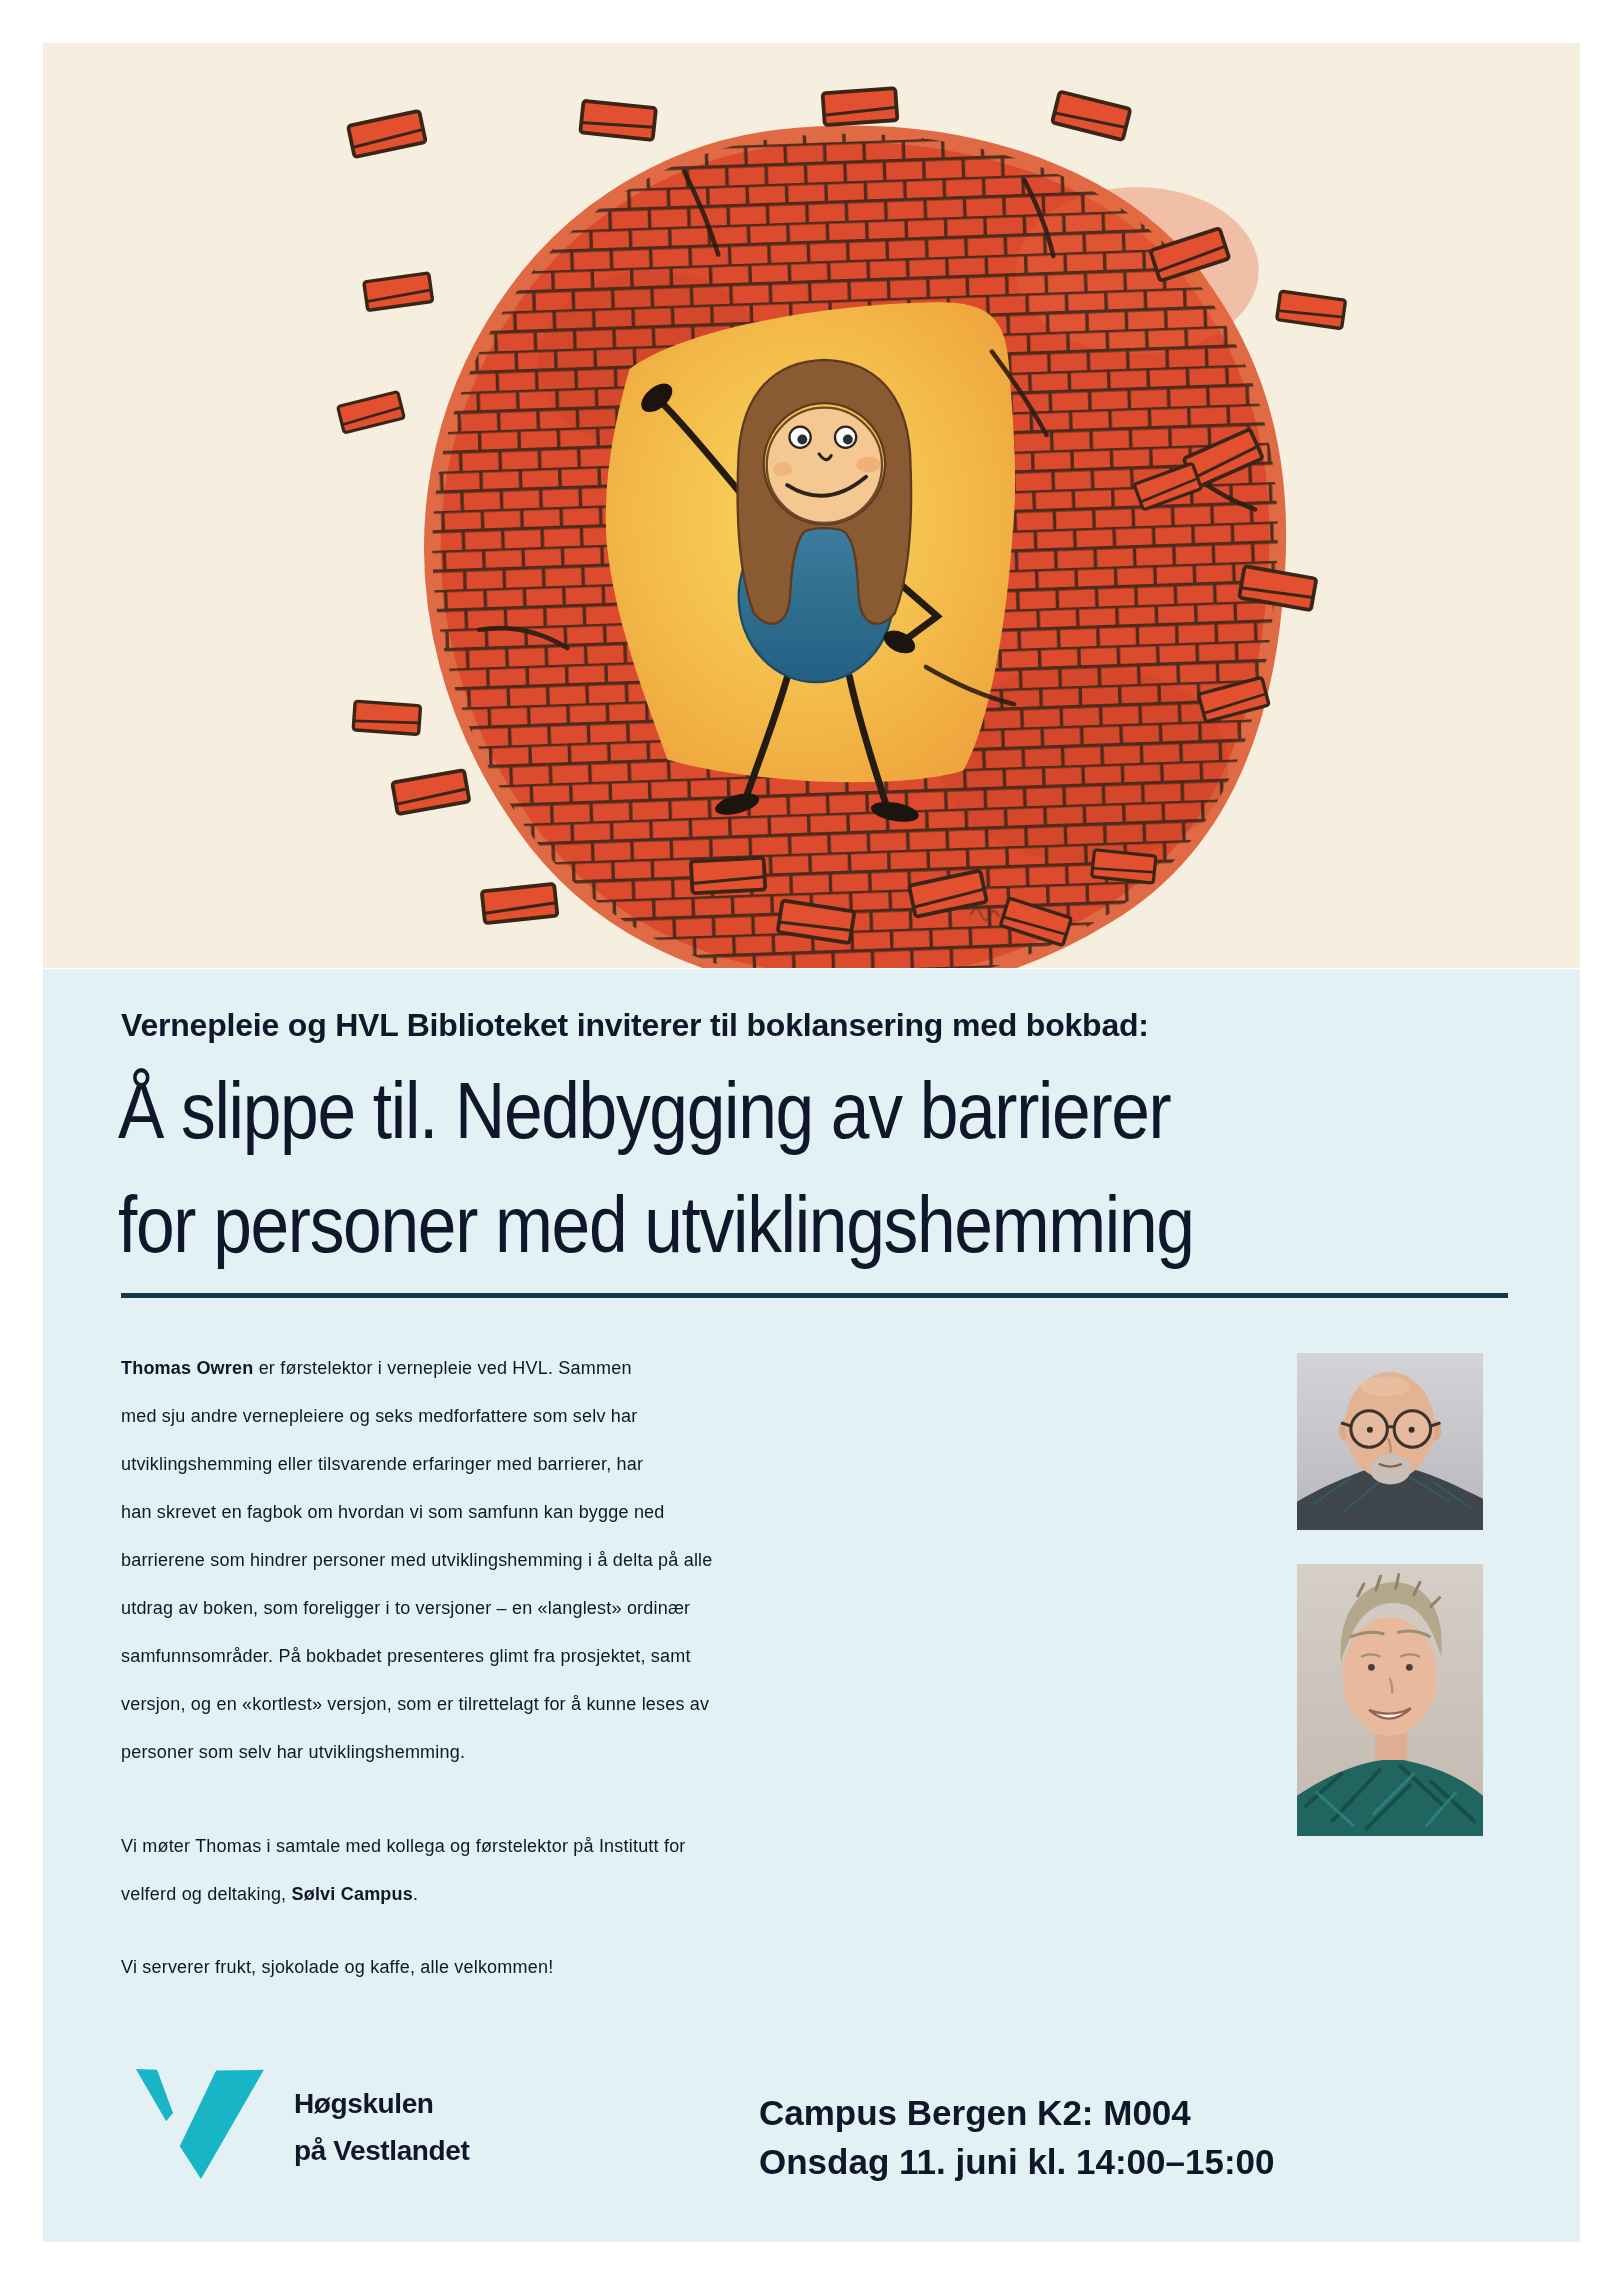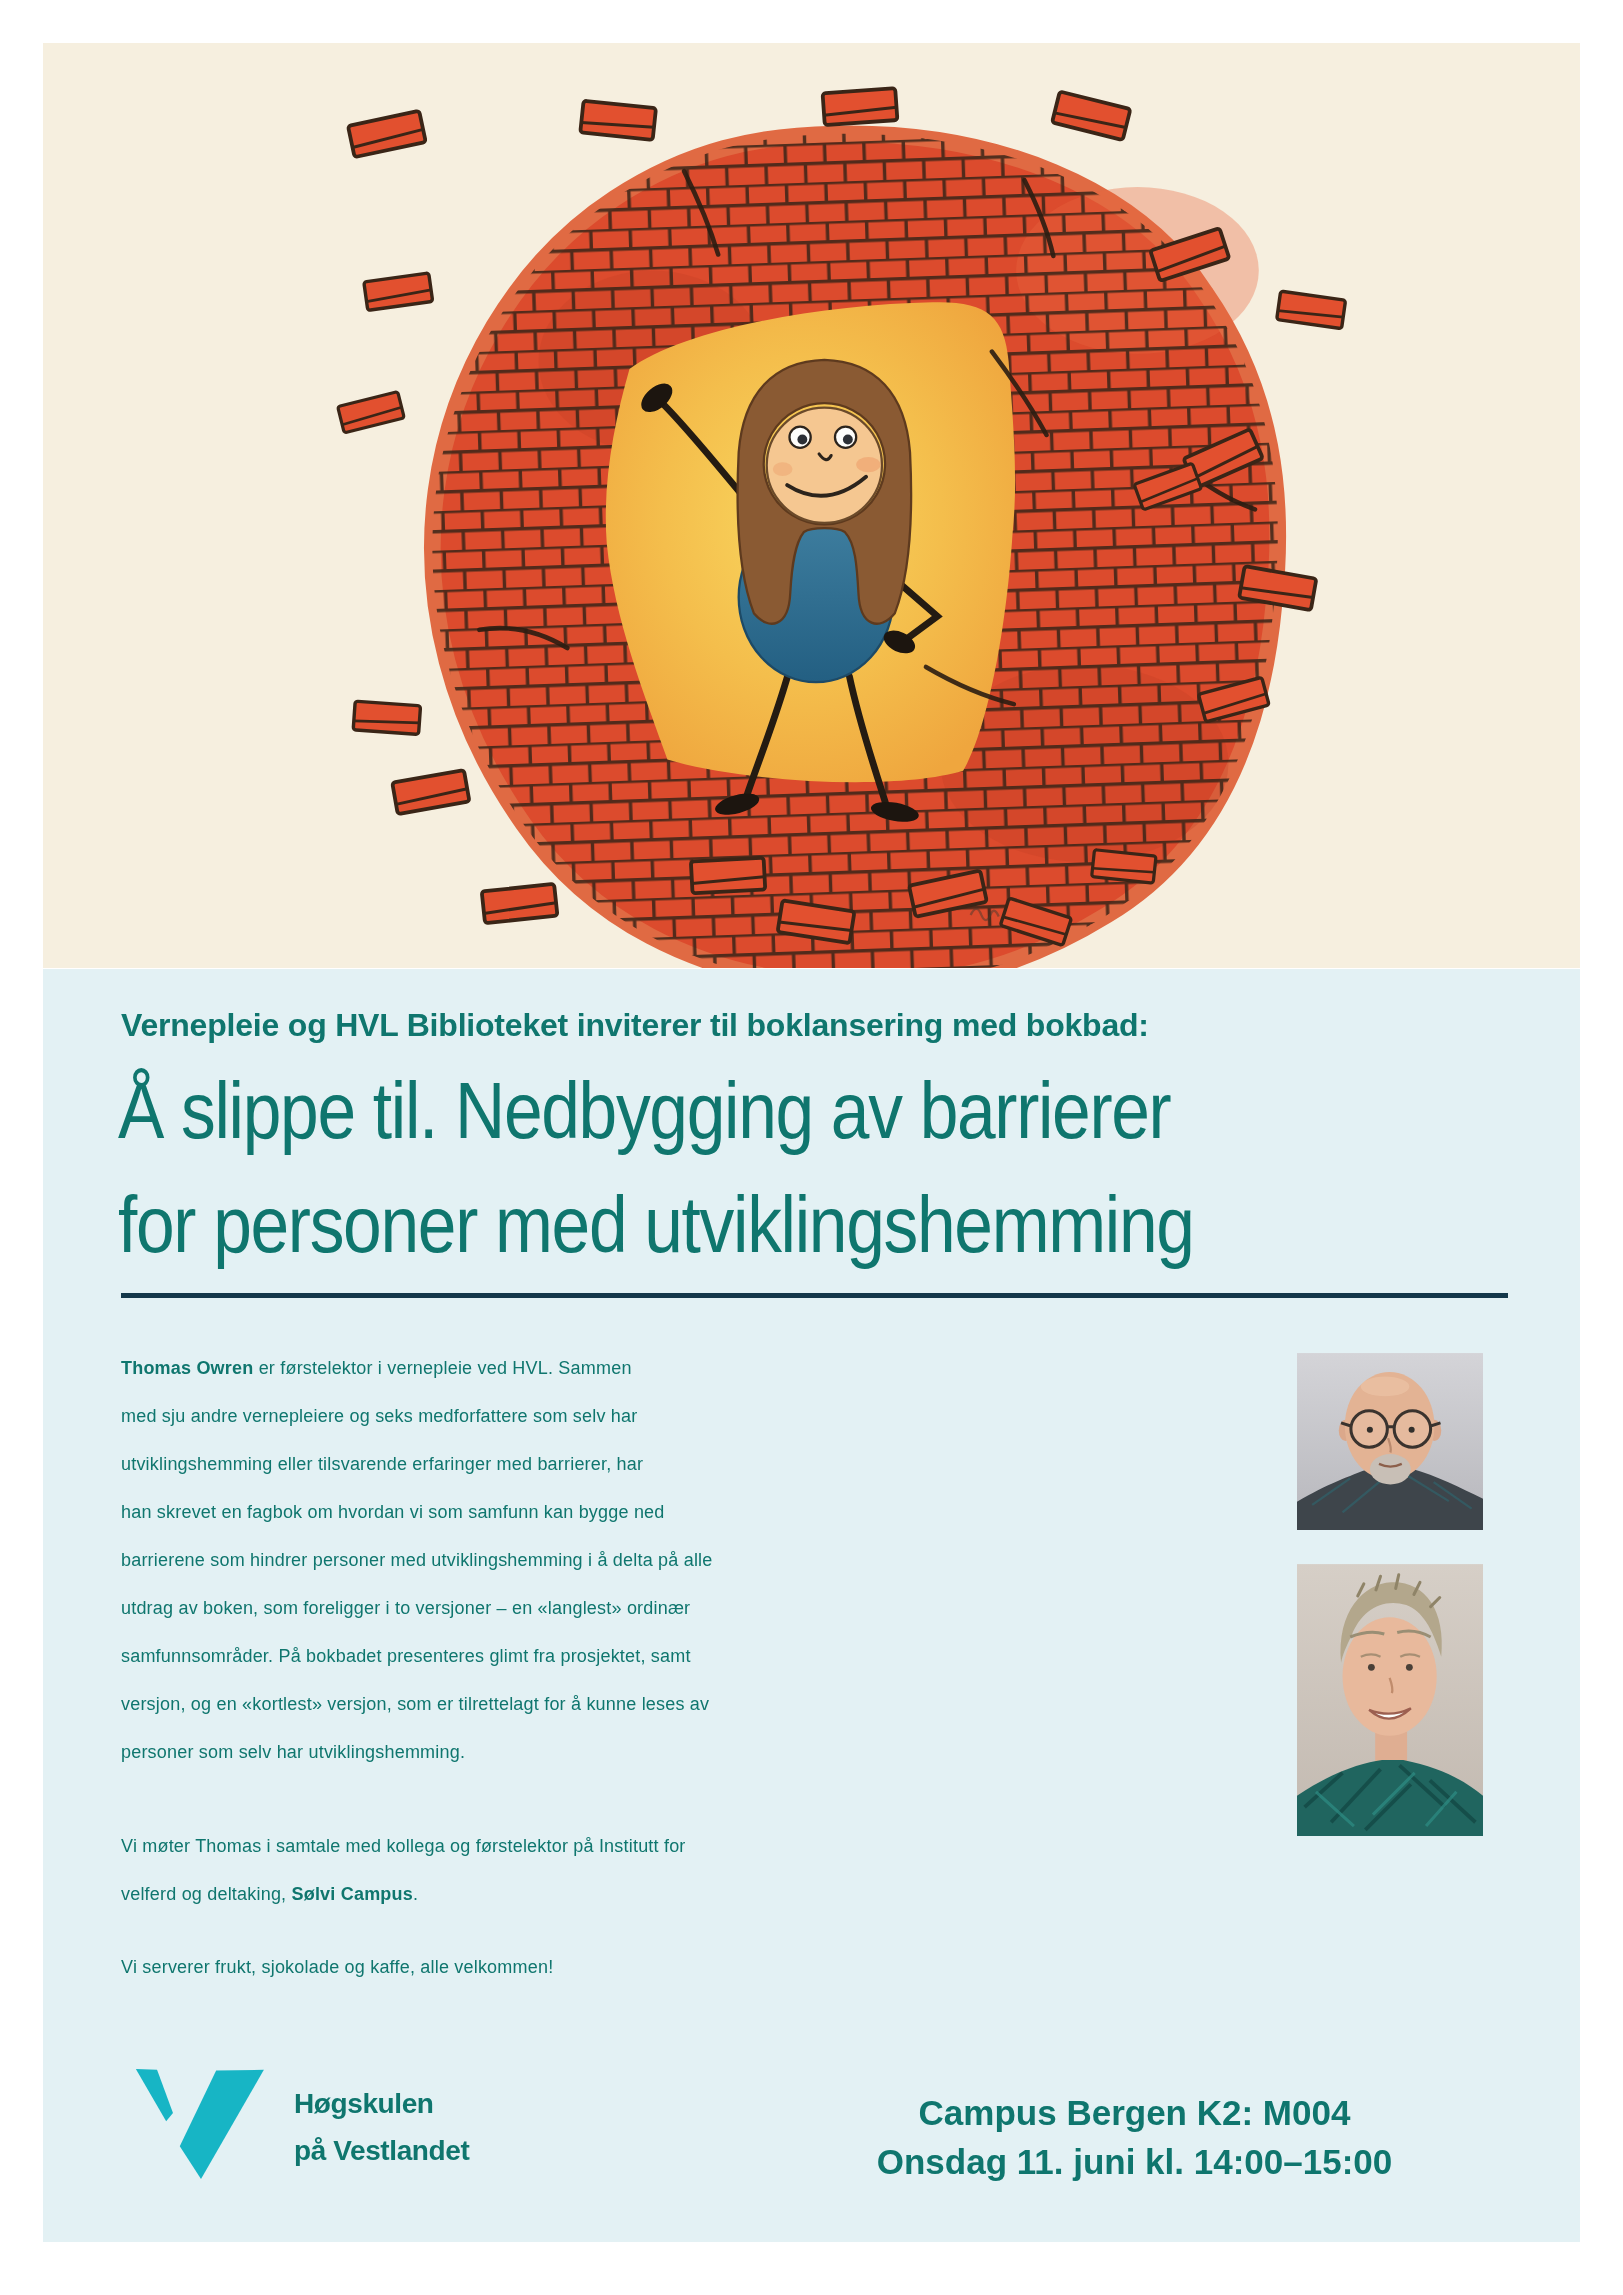--- a/index.html
+++ b/index.html
@@ -1,35 +1,35 @@
 <!DOCTYPE html>
 <html style="font-size:12px"><head>
 <meta charset="utf-8">
 <style>
   html,body{margin:0;padding:0;background:#ffffff;}
   .page{position:relative;width:1623px;height:2295px;background:#ffffff;overflow:hidden;
-        font-family:"Liberation Sans", sans-serif;color:#0f766e;}
+        font-family:"Liberation Sans", sans-serif;color:#0f172a;}
   .panel-cream{position:absolute;left:43px;top:43px;width:1537px;height:925px;background:#F6EFDF;}
   .panel-blue{position:absolute;left:43px;top:969px;width:1537px;height:1273px;background:#E3F1F4;}
   .illu{position:absolute;left:288px;top:43px;width:1100px;height:925px;}
   .kicker{position:absolute;left:121px;top:1007px;font-size:32px;font-weight:700;white-space:nowrap;letter-spacing:-0.2px;}
   .title{position:absolute;left:118px;top:1054px;font-size:79px;font-weight:400;line-height:114px;
          letter-spacing:-1.5px;transform:scaleX(0.88);transform-origin:0 0;white-space:nowrap;}
   .rule{position:absolute;left:121px;top:1293px;width:1387px;height:4.6px;background:#14384A;}
   .body-copy{position:absolute;left:121px;top:1344px;font-size:18px;line-height:48px;letter-spacing:0.2px;}
   .body-copy .line{white-space:nowrap;}
   .p2{margin-top:46px;}
   .p3{margin-top:25px;}
   b,.b{font-weight:700;}
   .photo{position:absolute;left:1297px;overflow:hidden;}
   .photo1{top:1353px;width:186px;height:177px;}
   .photo2{top:1564px;width:186px;height:272px;}
   .logo-v{position:absolute;left:129px;top:2063px;width:144px;height:125px;}
   .logo-text{position:absolute;left:294px;top:2080px;font-size:28px;font-weight:700;line-height:47px;letter-spacing:-0.4px;}
-  .event-info{position:absolute;left:759px;top:2088px;width:751px;text-align:center;
+  .event-info{position:absolute;left:759px;top:2088px;width:751px;text-align:left;
               font-size:35px;font-weight:700;line-height:49px;white-space:nowrap;}
 </style>
 </head>
 <body>
 
 <div class="page">
 
   <div class="panel-cream"></div>
   <div class="panel-blue"></div>
 

